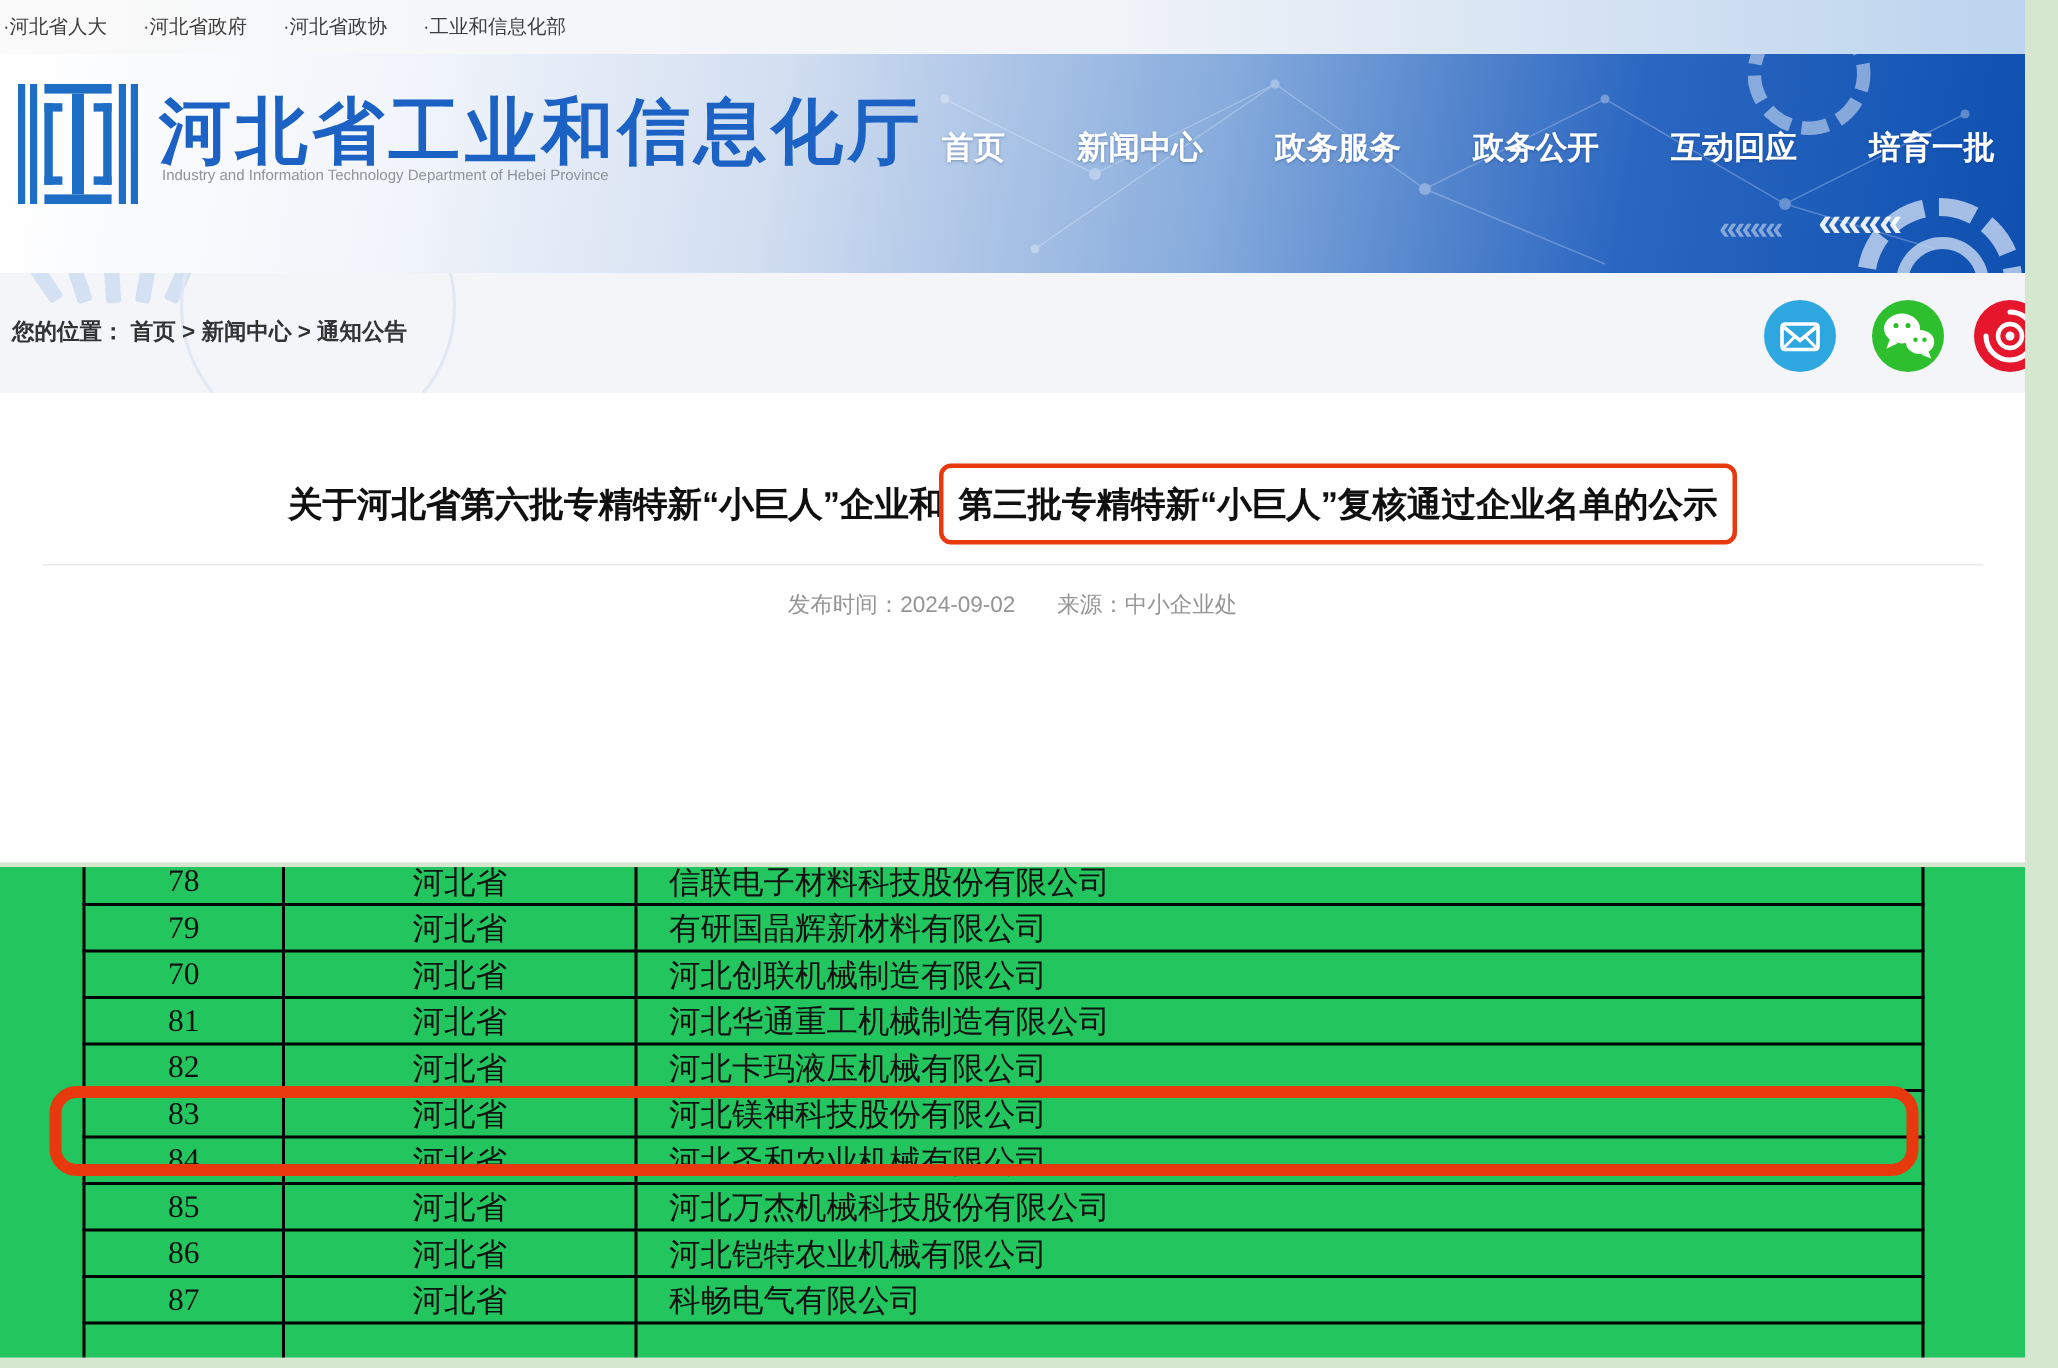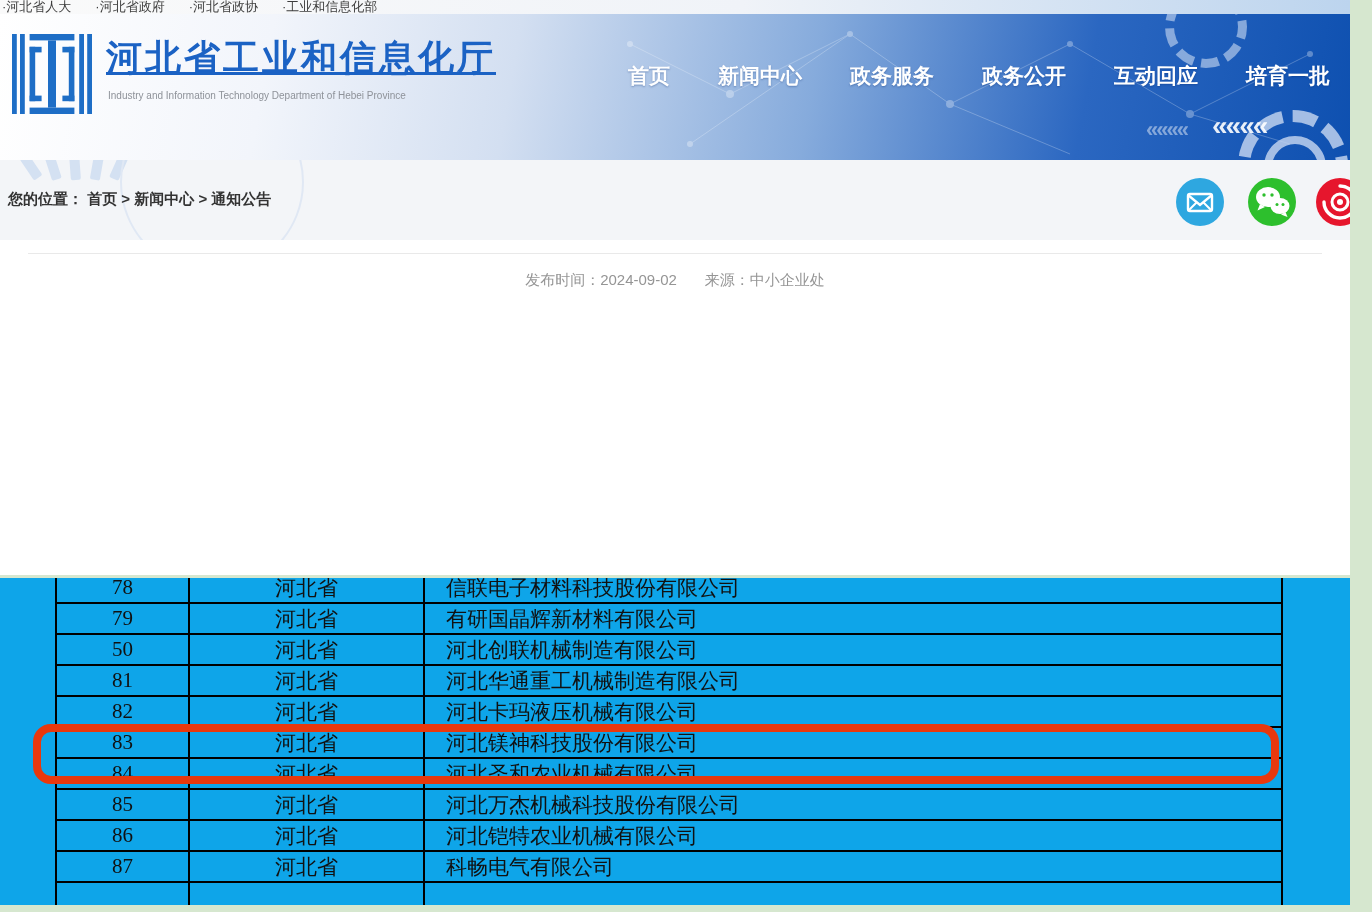--- a/index.html
+++ b/index.html
@@ -12,35 +12,35 @@
   }
 
   
   .top-section {
     position:absolute; top:0; left:0; width:1350px; height:575px;
     background:#ffffff; overflow:hidden;
   }
 
   
   .topbar {
-    height:14px; display:flex; align-items:center; gap:24px;
+    height:36px; display:flex; align-items:center; gap:24px;
     padding-left:2px; font-size:13px; color:#3d3d3d;
     background:linear-gradient(to right,#fafafa 0%,#f0f3f8 55%,#bcd4ee 100%);
   }
   .topbar a { color:#3d3d3d; text-decoration:none; cursor:pointer; }
 
   
   .header {
     position:relative; height:146px; overflow:hidden;
     background:linear-gradient(100deg,#ffffff 0%,#f2f5fb 20%,#d3dff1 38%,#86abdc 60%,#2b67c1 80%,#0e50b0 100%);
   }
   .logo { position:absolute; left:12px; top:14px; width:80px; height:92px; }
   .brand-cn {
     position:absolute; left:106px; top:20px;
-    font-size:36px; font-weight:bold; color:#1b62c4; letter-spacing:3px;text-decoration:underline;
+    font-size:48px; font-weight:bold; color:#1b62c4; letter-spacing:3px;
   }
   .brand-en { position:absolute; left:108px; top:76px; font-size:10px; color:#8e9299; }
 
   .nav {
     position:absolute; left:628px; top:46px; width:702px; height:32px;
     display:flex; justify-content:space-between; align-items:center;
   }
   .nav a {
     color:#fff; font-size:21px; font-weight:bold; text-decoration:none;
     cursor:pointer; text-shadow:0 1px 2px rgba(0,40,110,.35); white-space:nowrap;
@@ -106,21 +106,21 @@
   }
   .meta .sep { display:inline-block; width:28px; }
   .body-para {
     margin:46px 24px 0 24px; font-size:20px; line-height:45px; color:#1b1b1b;
     text-indent:2em; text-align:justify;
   }
 
   
   .table-section {
     position:absolute; top:578px; left:0; width:1350px; height:327px;
-    background:#0ea5e9; overflow:hidden;
+    background:#22c55e; overflow:hidden;
   }
   table.roster {
     position:absolute; left:55px; top:-7px;
     border-collapse:collapse; table-layout:fixed;
     font-family:"Liberation Serif","DejaVu Serif",serif;
     font-size:21px; color:#111;
   }
   table.roster td {
     border:2px solid #000; height:29px; overflow:hidden; white-space:nowrap;
   }
@@ -236,20 +236,23 @@
     </div>
     <div class="icon-circle icon-weibo">
       <svg viewBox="0 0 48 48">
         <path d="M24 8 a16 16 0 1 1 -16 16" fill="none" stroke="#fff" stroke-width="3.4" stroke-linecap="round"></path>
         <circle cx="24" cy="24" r="8" fill="none" stroke="#fff" stroke-width="3"></circle>
         <circle cx="24" cy="24" r="3" fill="#fff"></circle>
       </svg>
     </div>
   </div>
 
+  <h1 class="article-title">
+    <span>关于河北省第六批专精特新“小巨人”企业和</span><span class="title-red-box"><span>第三批专精特新“小巨人”复核通过企业名单的公示</span></span>
+  </h1>
   <div class="title-divider"></div>
 
   <div class="meta">
     <span>发布时间：</span><span>2024-09-02</span><span class="sep"></span><span>来源：</span><span>中小企业处</span>
   </div>
 
 </div>
 
 <div class="table-section">
   <table class="roster">
@@ -258,21 +261,21 @@
         <td class="c-no">78</td>
         <td class="c-region">河北省</td>
         <td class="c-company">信联电子材料科技股份有限公司</td>
       </tr>
       <tr>
         <td class="c-no">79</td>
         <td class="c-region">河北省</td>
         <td class="c-company">有研国晶辉新材料有限公司</td>
       </tr>
       <tr>
-        <td class="c-no">50</td>
+        <td class="c-no">70</td>
         <td class="c-region">河北省</td>
         <td class="c-company">河北创联机械制造有限公司</td>
       </tr>
       <tr>
         <td class="c-no">81</td>
         <td class="c-region">河北省</td>
         <td class="c-company">河北华通重工机械制造有限公司</td>
       </tr>
       <tr>
         <td class="c-no">82</td>

